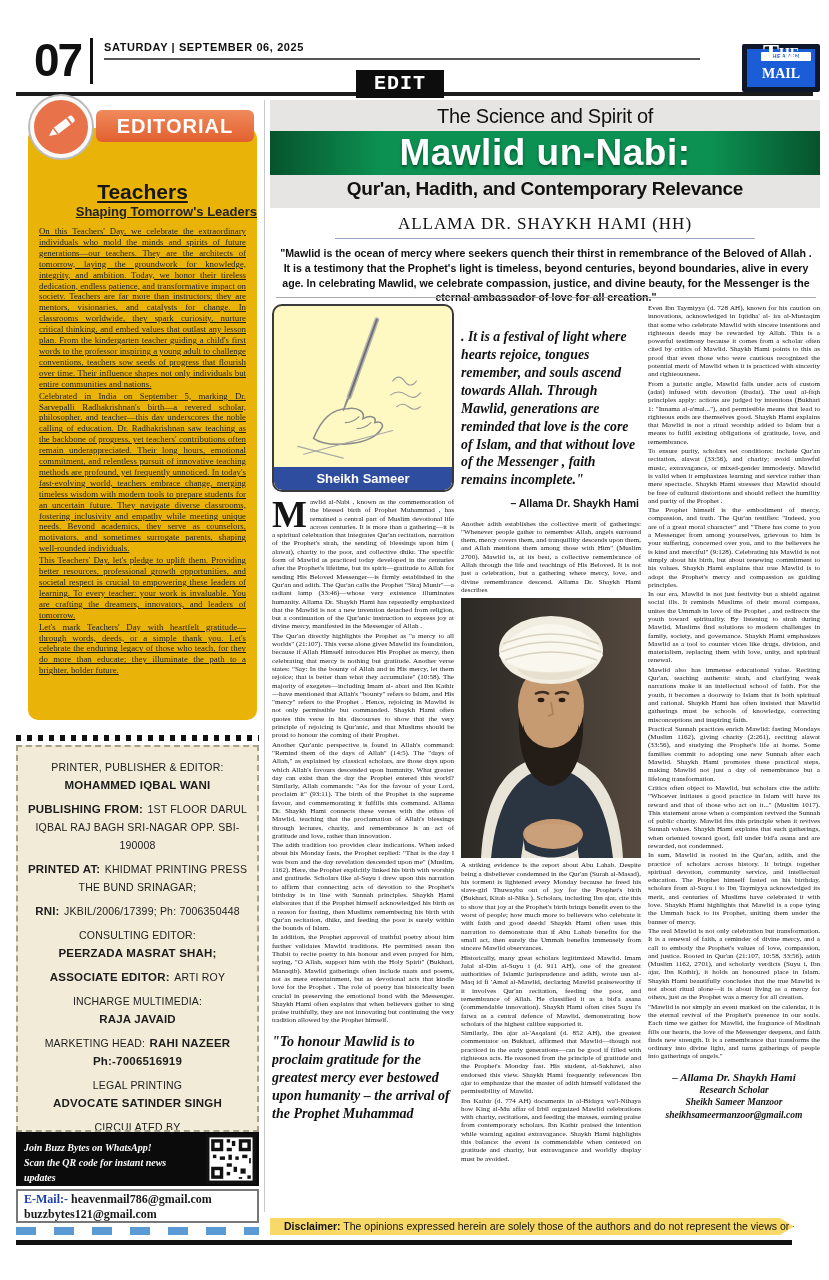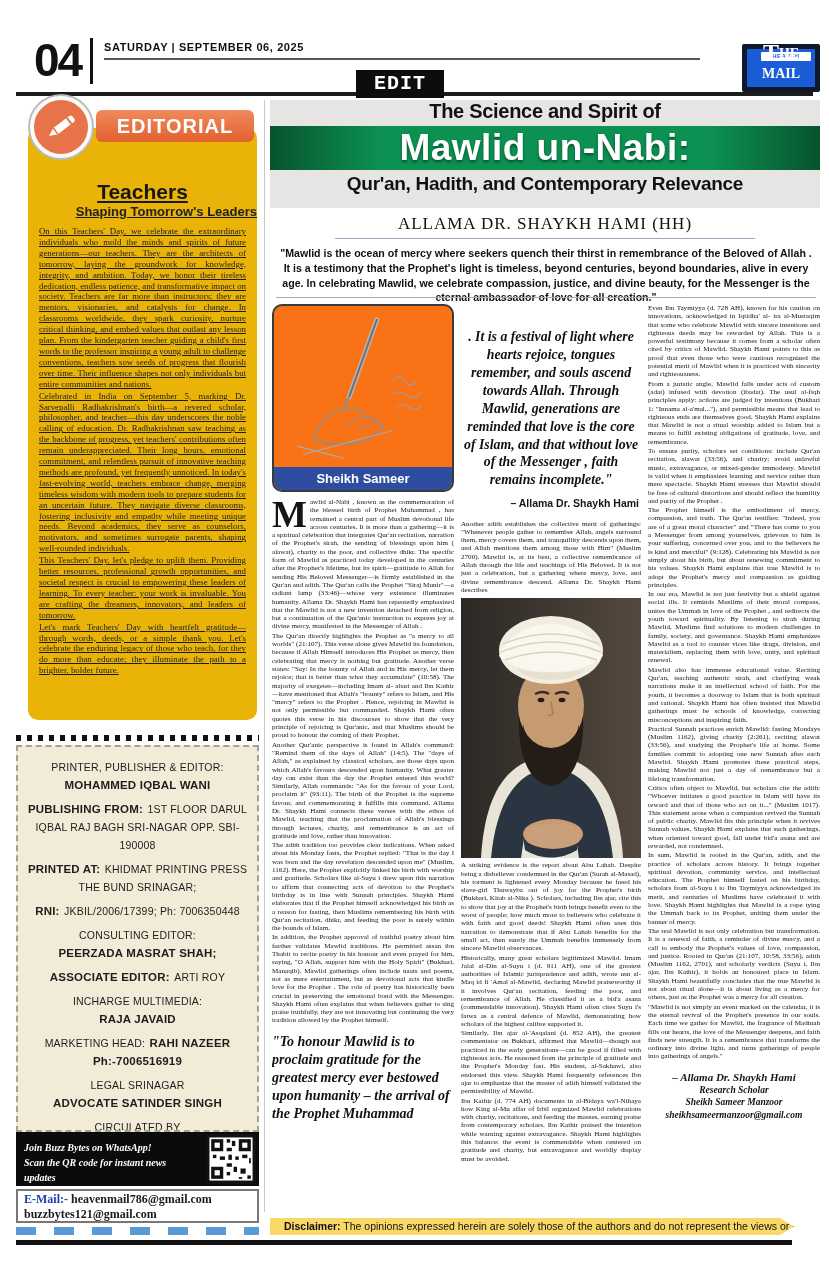--- a/index.html
+++ b/index.html
@@ -65,21 +65,21 @@
   .email-box { position:absolute; left:16px; top:1189px; width:243px; height:34px; background:#fff;
                border:2px solid #777; padding:1px 6px; font-size:12px; font-weight:bold; line-height:1.25; }
   .email-label { color:#1f3fae; }
   .blue-dashes { position:absolute; left:16px; top:1227px; width:243px; height:8px;
                  background:repeating-linear-gradient(90deg,#5b9bd5 0 20px,transparent 20px 38px); }
   .bottom-rule { position:absolute; left:16px; top:1240px; width:776px; height:5px; background:#111; }
 
   
   .art-header { position:absolute; left:270px; top:100px; width:550px; height:108px; background:#e6e5e3;
                 text-align:center; font-family:"Liberation Sans",sans-serif; }
-  .kicker { font-weight:bold; font-size:20px; color:#111; letter-spacing:-.3px; }
+  .kicker { padding-top:5px; font-weight:normal; font-size:20px; color:#111; letter-spacing:-.3px; }
   .green-band { margin-top:3px; height:44px;
                 background:linear-gradient(90deg,#07532c 0%,#0c9152 20%,#0c9152 80%,#07532c 100%);
                 color:#fff; font-weight:bold; font-size:37px; line-height:43px; letter-spacing:.5px;
                 text-shadow:0 2px 3px rgba(0,0,0,.45); }
   .art-sub { margin-top:3px; font-weight:bold; font-size:19px; color:#111; letter-spacing:-.3px; }
   .byline { position:absolute; left:270px; top:214px; width:550px; text-align:center;
             font-size:17px; letter-spacing:1px; color:#111; }
   .byline-rule { position:absolute; left:335px; top:238px; width:420px; border-top:1px solid #9aa7c0; }
   .lede-quote { position:absolute; left:280px; top:246px; width:532px; text-align:center;
                 font-family:"Liberation Sans",sans-serif; font-weight:bold; font-size:10.6px;
@@ -87,53 +87,53 @@
   .lede-rule { position:absolute; left:276px; top:297px; width:540px; border-top:1px solid #aaa; }
 
   .cols { position:absolute; left:272px; top:304px; width:548px; height:908px; display:flex; gap:7px; }
   .col { overflow:hidden; font-size:7.1px; line-height:1.17; text-align:justify; color:#151515; }
   .col p { margin-bottom:1px; }
   .col1 { width:182px; }
   .col2 { width:180px; }
   .col3 { width:172px; }
 
   .sketch-fig { position:relative; width:100%; height:188px; border:2px solid #3a3a3a;
-                border-radius:10px; background:#f97316; margin-bottom:6px; overflow:hidden; }
+                border-radius:10px; background:#fef9c3; margin-bottom:6px; overflow:hidden; }
   .sketch-fig svg.sketch { width:100%; height:160px; display:block; }
   .fig-caption { position:absolute; bottom:0; left:0; width:100%; height:23px; background:#2e4d9e;
                  color:#fff; font-family:"Liberation Sans",sans-serif; font-weight:bold; font-size:13px;
                  text-align:center; line-height:23px; border-radius:0 0 8px 8px; }
   .dropcap { float:left; font-weight:bold; font-size:37px; line-height:29px; padding:2px 3px 0 0;
              font-family:"Liberation Serif",serif; }
   .closing-quote { margin-top:8px; font-weight:bold; font-style:italic; font-size:14px; line-height:1.3;
                    text-align:left; color:#111; }
 
   .pull-quote { margin-top:24px; font-weight:bold; font-style:italic; font-size:13.8px; line-height:1.3;
-                text-align:center; color:#111; }
+                text-align:left; color:#111; }
   .pq-attrib { text-align:right; font-family:"Liberation Sans",sans-serif; font-weight:bold;
                font-size:10.5px; margin:8px 2px 10px 0; }
   .photo-fig { width:100%; height:260px; margin:4px 0 3px 0; }
   .photo-fig svg { width:100%; height:100%; display:block; }
 
   .sig { margin-top:10px; text-align:center; font-weight:bold; font-style:italic; font-size:11px; }
   .foot-block { text-align:center; font-weight:bold; font-style:italic; font-size:9.5px;
                 line-height:1.35; }
 
   .disclaimer { position:absolute; left:270px; top:1218px; width:524px; height:17px; background:#f8d968;
                 clip-path:polygon(0 0, calc(100% - 14px) 0, 100% 50%, calc(100% - 14px) 100%, 0 100%);
                 font-family:"Liberation Sans",sans-serif; font-size:10.5px; line-height:17px;
                 padding-left:14px; color:#111; white-space:nowrap; overflow:hidden; }
   .disclaimer b { font-weight:bold; }
 </style>
 </head>
 <body>
 
 <div class="page">
 
-  <div class="page-num">04</div>
+  <div class="page-num">07</div>
   <div class="pn-bar"></div>
   <div class="date-line">SATURDAY | SEPTEMBER 06, 2025</div>
   <div class="date-rule"></div>
   <div class="header-rule"></div>
   <div class="edit-box">EDIT</div>
   <div class="logo">
     <div class="heaven">HEAVEN</div>
     <div class="mail"><span class="bigT">T</span><span>HE MAIL</span></div>
   </div>
 
@@ -187,21 +187,21 @@
     </div>
     <div class="pub-line">
       <span class="lbl">INCHARGE MULTIMEDIA:</span><br>
       <span class="val">RAJA JAVAID</span>
     </div>
     <div class="pub-line">
       <span class="lbl">MARKETING HEAD:</span>
       <span class="val">RAHI NAZEER Ph:-7006516919</span>
     </div>
     <div class="pub-line">
-      <span class="lbl">LEGAL SRINAGAR</span><br>
+      <span class="lbl">LEGAL PRINTING</span><br>
       <span class="val">ADVOCATE SATINDER SINGH</span>
     </div>
     <div class="pub-line">
       <span class="lbl">CIRCULATED BY</span><br>
       
     </div>
 
   </div>
 
   <div class="wa-strip">

